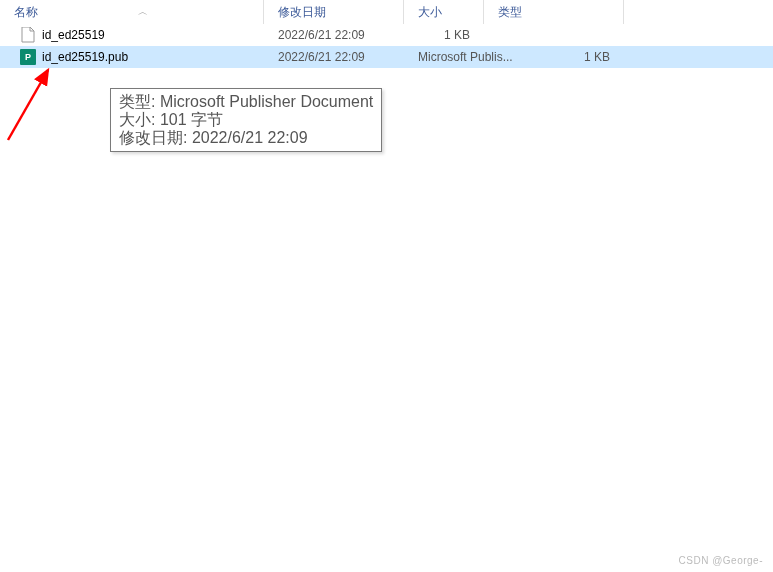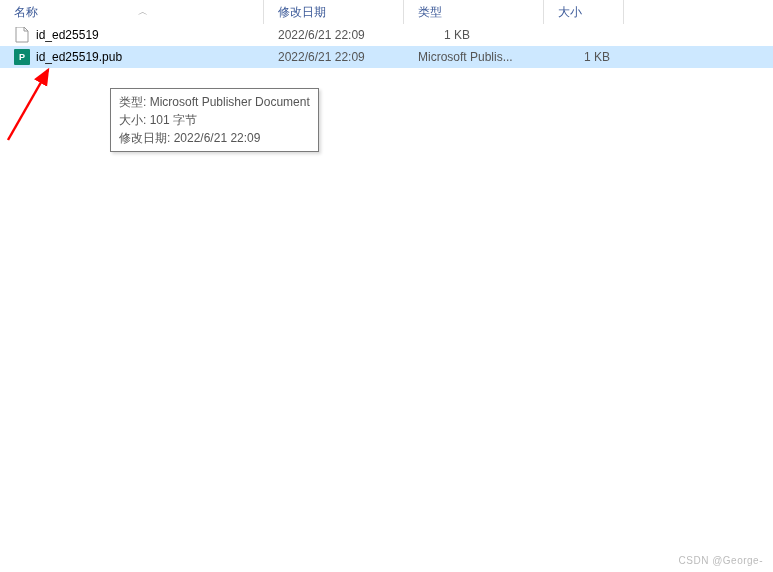--- a/index.html
+++ b/index.html
@@ -47,21 +47,21 @@
     }
     .file-row.selected {
       background: #cde8ff;
     }
     .cell {
       display: flex;
       align-items: center;
       height: 22px;
       overflow: hidden;
     }
-    .cell-name { width: 264px; padding-left: 14px; gap: 6px; }
+    .cell-name { width: 264px; padding-left: 20px; gap: 6px; }
     .cell-date { width: 140px; padding-left: 14px; color: #555; }
     .cell-type { width: 140px; padding-left: 14px; color: #555; white-space: nowrap; overflow: hidden; text-overflow: ellipsis; }
     .cell-size { width: 80px; padding-right: 14px; text-align: right; color: #555; justify-content: flex-end; }
     .icon-file {
       width: 16px; height: 16px;
       display: inline-flex; align-items: center; justify-content: center;
       flex-shrink: 0;
     }
     .icon-pub {
       width: 16px; height: 16px;
@@ -73,21 +73,21 @@
       font-weight: bold;
       border-radius: 1px;
     }
     .tooltip {
       position: absolute;
       left: 110px;
       top: 88px;
       background: #fff;
       border: 1px solid #7a7a7a;
       padding: 4px 8px;
-      font-size: 12px;
+      font-size: 16px;
       color: #555;
       box-shadow: 2px 2px 3px rgba(0,0,0,0.15);
       line-height: 18px;
     }
     .arrow-annotation {
       position: absolute;
       left: 0px;
       top: 45px;
       width: 70px;
       height: 100px;
@@ -108,25 +108,25 @@
 <div class="file-list">
 
   <div class="header-row">
     <div class="header-cell col-name">
       <span>名称</span>
       <span class="sort-arrow">︿</span>
     </div>
     <div class="header-cell col-date">
       <span>修改日期</span>
     </div>
+    <div class="header-cell col-size">
+      <span>大小</span>
+    </div>
     <div class="header-cell col-type">
       <span>类型</span>
-    </div>
-    <div class="header-cell col-size">
-      <span>大小</span>
     </div>
   </div>
 
   <div class="file-row">
     <div class="cell cell-name">
       <span class="icon-file">
         <svg width="14" height="16" viewBox="0 0 14 16">
           <path d="M1 0 h8 l4 4 v11 h-12 z" fill="#fff" stroke="#999" stroke-width="1"></path>
           <path d="M9 0 v4 h4" fill="none" stroke="#999" stroke-width="1"></path>
         </svg>

